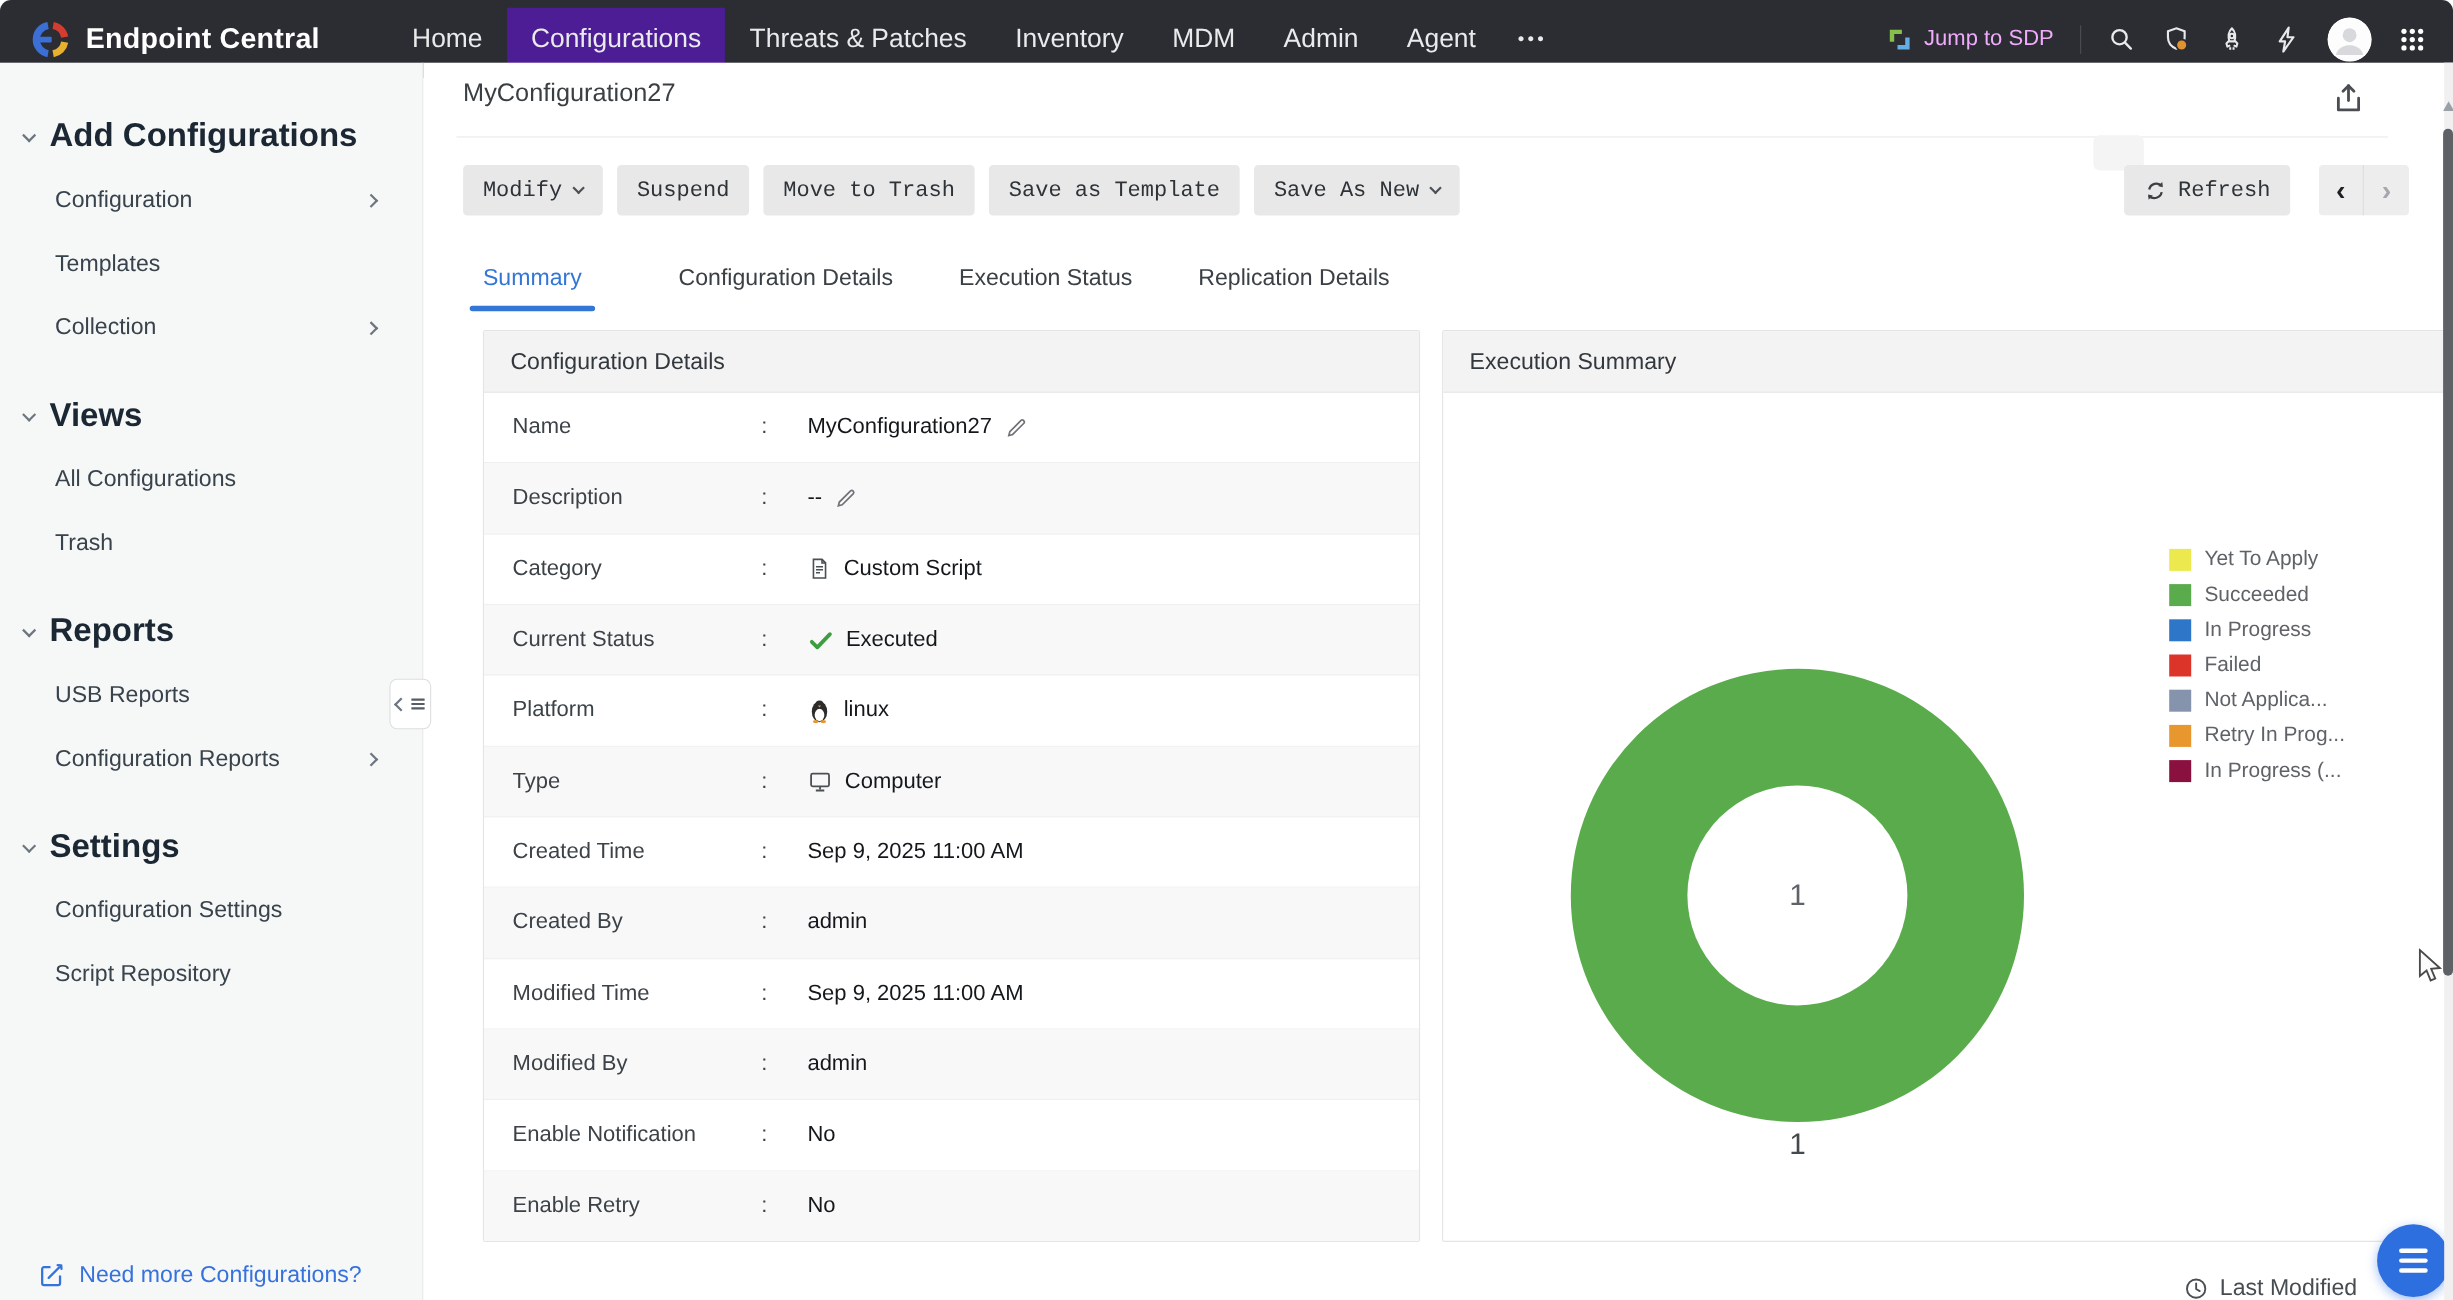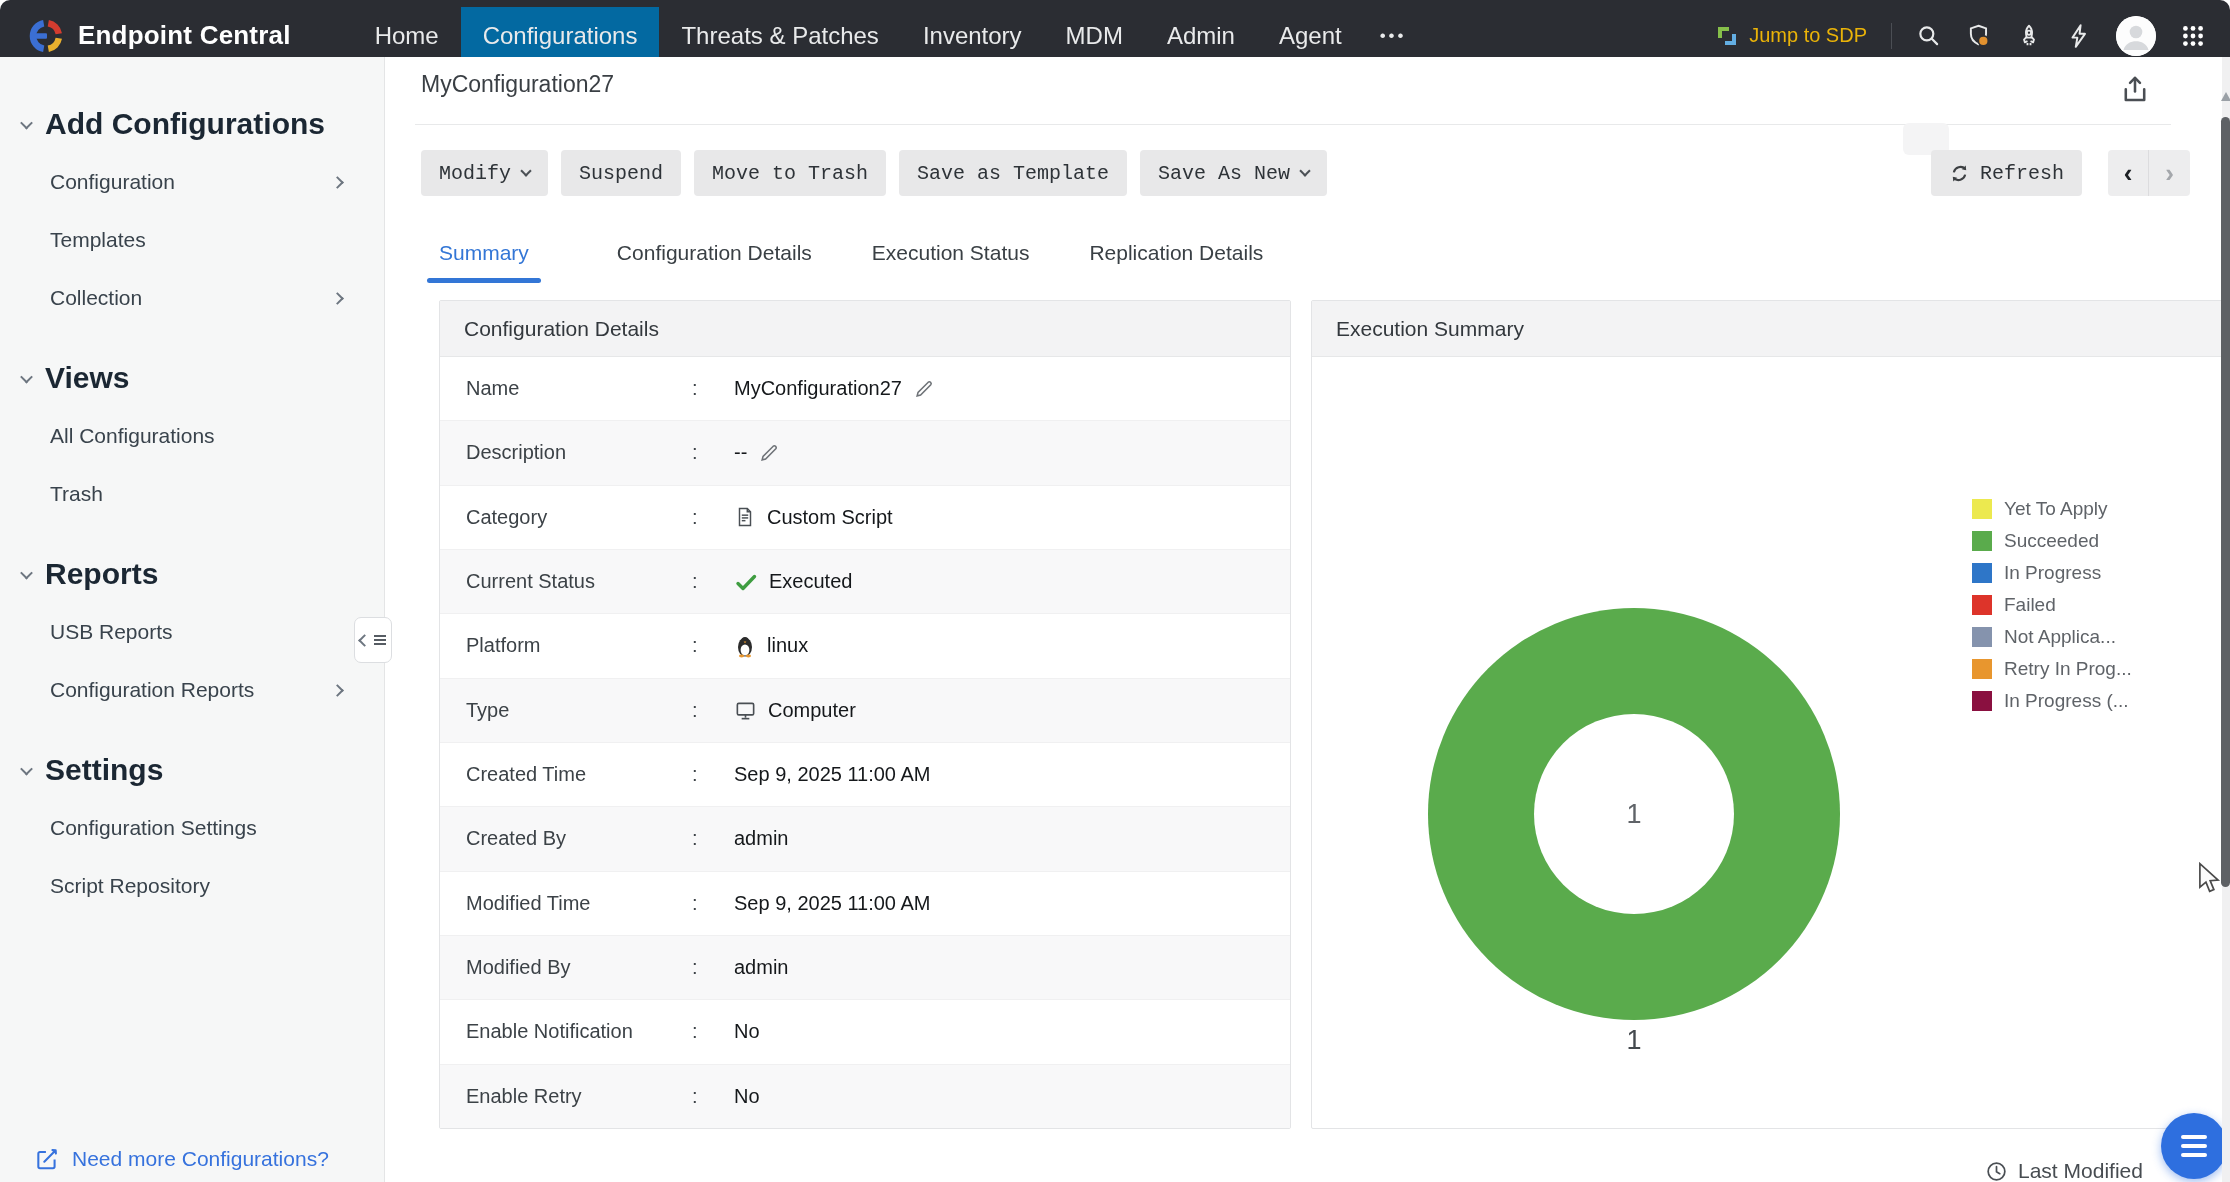--- a/index.html
+++ b/index.html
@@ -6,24 +6,24 @@
   html,body { width:2230px; height:1182px; background:#fff; font-family:"Liberation Sans", sans-serif; overflow:hidden; }
   .screen { position:relative; width:2230px; height:1182px; background:#fff; }
 
   
   .topnav { position:absolute; left:0; top:0; width:2230px; height:71px; background:#2b2d33;
             border-radius:10px 10px 0 0; display:flex; align-items:center; padding:0 24px 0 28px; }
   .brand-logo { width:36px; height:36px; flex:0 0 auto; }
   .brand-name { color:#fff; font-size:26px; font-weight:700; margin-left:14px; letter-spacing:.2px; white-space:nowrap; }
   .nav-menu { display:flex; align-items:center; height:57px; margin-left:62px; }
   .nav-item { color:#e9eaeb; font-size:24px; height:57px; line-height:57px; padding:0 22px; cursor:pointer; white-space:nowrap; }
-  .nav-item.active { background:#0369a1; }
+  .nav-item.active { background:#4c1d95; }
   .nav-dots { color:#e9eaeb; font-size:17px; letter-spacing:3px; padding:0 16px; }
   .nav-right { margin-left:auto; display:flex; align-items:center; gap:24px; }
-  .sdp-link { display:flex; align-items:center; gap:10px; color:#eab308; font-size:20px; white-space:nowrap; cursor:pointer; }
+  .sdp-link { display:flex; align-items:center; gap:10px; color:#f0abfc; font-size:20px; white-space:nowrap; cursor:pointer; }
   .nav-sep { width:1px; height:26px; background:#4b4e54; }
   .nav-icon { width:26px; height:26px; display:flex; align-items:center; justify-content:center; cursor:pointer; position:relative; }
   .avatar { width:40px; height:40px; border-radius:50%; overflow:hidden; background:#fff; cursor:pointer; }
 
   
   .layout { position:absolute; left:0; top:57px; width:2230px; height:1125px; display:flex; }
 
   
   .sidebar { position:relative; width:385px; height:1125px; background:#f6f7f7; border-right:1px solid #e4e5e6; padding-top:38px; flex:0 0 auto; }
   .side-section { margin-top:0; }

